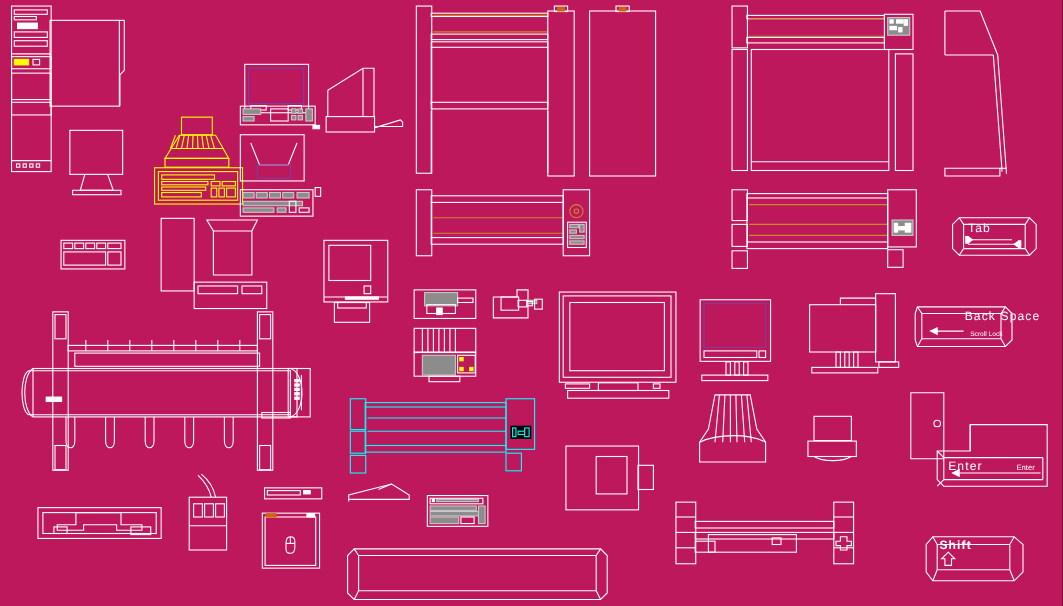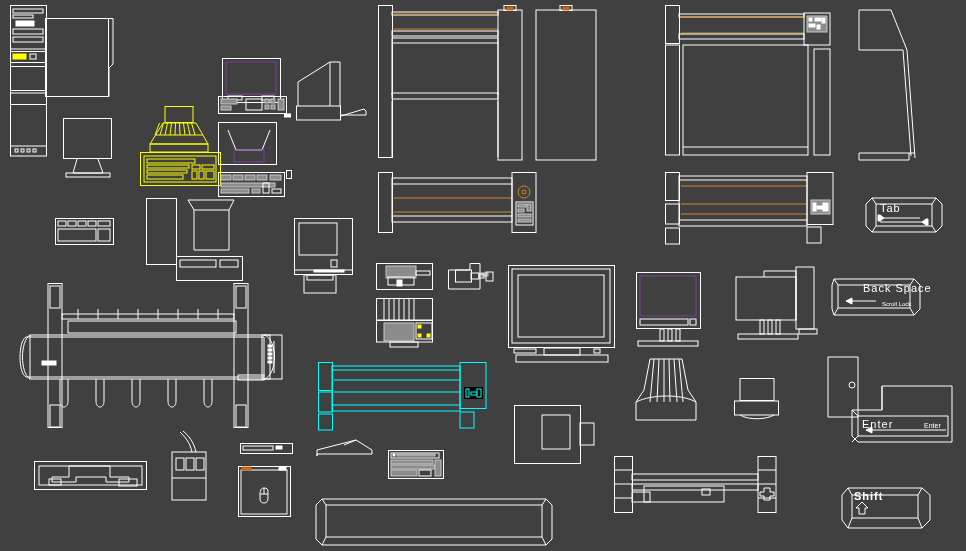--- a/index.html
+++ b/index.html
@@ -1,18 +1,18 @@
 <!DOCTYPE html>
 <html><head>
 <meta charset="utf-8">
 <style>
   html,body{margin:0;padding:0;background:#000;}
   body{width:966px;height:551px;overflow:hidden;
        font-family:"Liberation Sans",sans-serif;}
-  #stage{position:relative;width:966px;height:551px;background:#404040;}
+  #stage{position:relative;width:966px;height:551px;background:#be185d;}
   .blk{position:absolute;box-sizing:border-box;}
   .keytxt{position:absolute;color:#ffffff;font-size:11px;
           font-family:"Liberation Sans",sans-serif;letter-spacing:1px;
           white-space:nowrap;}
   .keytxt.sm{font-size:7px;letter-spacing:0px;}
   .keytxt.xs{font-size:6px;letter-spacing:0px;}
   svg{position:absolute;overflow:visible;}
   svg .s{fill:none;stroke:#ffffff;stroke-width:1;}
   svg .sy{fill:none;stroke:#ffff00;stroke-width:1;}
   svg .sc{fill:none;stroke:#00ffff;stroke-width:1;}
@@ -509,21 +509,21 @@
   <svg style="left:0;top:0;" width="92" height="42">
     <path class="s" d="M4,2 L84,2 L90,8 L90,32 L84,38 L4,38 L2,32 L2,8 Z"></path>
     <path class="s" d="M4,2 L8,8 L80,8 L84,2"></path>
     <line class="s" x1="8" y1="8" x2="8" y2="31"></line>
     <line class="s" x1="80" y1="8" x2="80" y2="31"></line>
     <line class="s" x1="8" y1="31" x2="80" y2="31"></line>
     <path class="s" d="M8,31 L4,38 M80,31 L84,38"></path>
     <line class="s" x1="16" y1="24" x2="46" y2="24"></line>
     <path class="fw" d="M16,24 L22,21 L22,27 Z"></path>
   </svg>
-  <span class="keytxt" style="left:0;top:5px;padding-left:33px;">Back Space</span>
+  <span class="keytxt" style="left:14px;top:5px;padding-left:33px;">Back Space</span>
   <span class="keytxt xs" style="left:52px;top:24px;">Scroll Lock</span>
 </div>
 
 
 <div class="blk" style="left:848px;top:384px;width:110px;height:70px;">
   <svg style="left:0;top:0;" width="110" height="70">
     <path class="s" d="M34,2 L104,2 L104,58 L10,58 L4,52 L4,26 L34,26 Z"></path>
     <path class="s" d="M34,26 L34,2"></path>
     <path class="s" d="M4,26 L10,32 L100,32"></path>
     <line class="s" x1="10" y1="32" x2="10" y2="52"></line>

